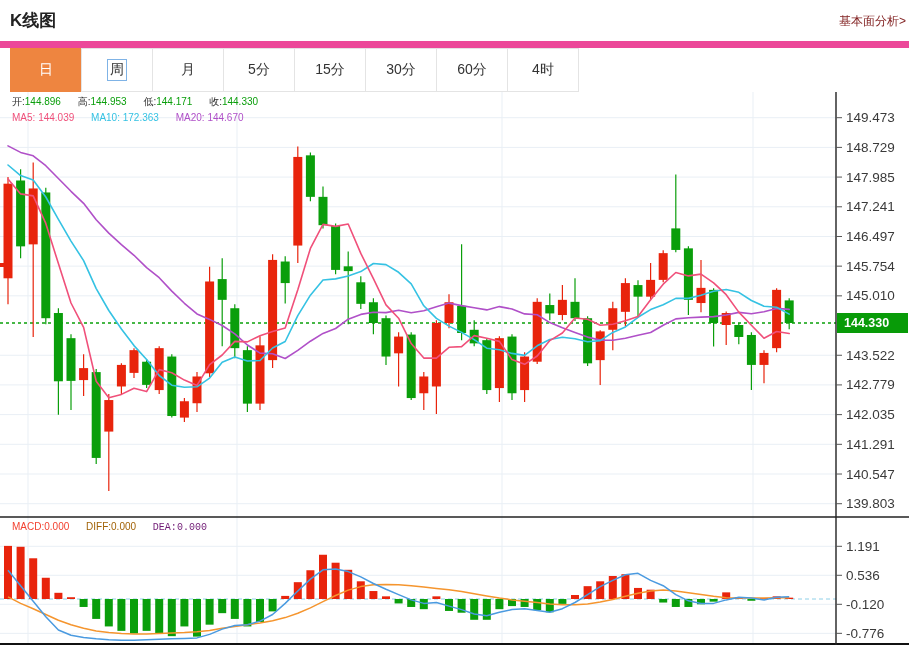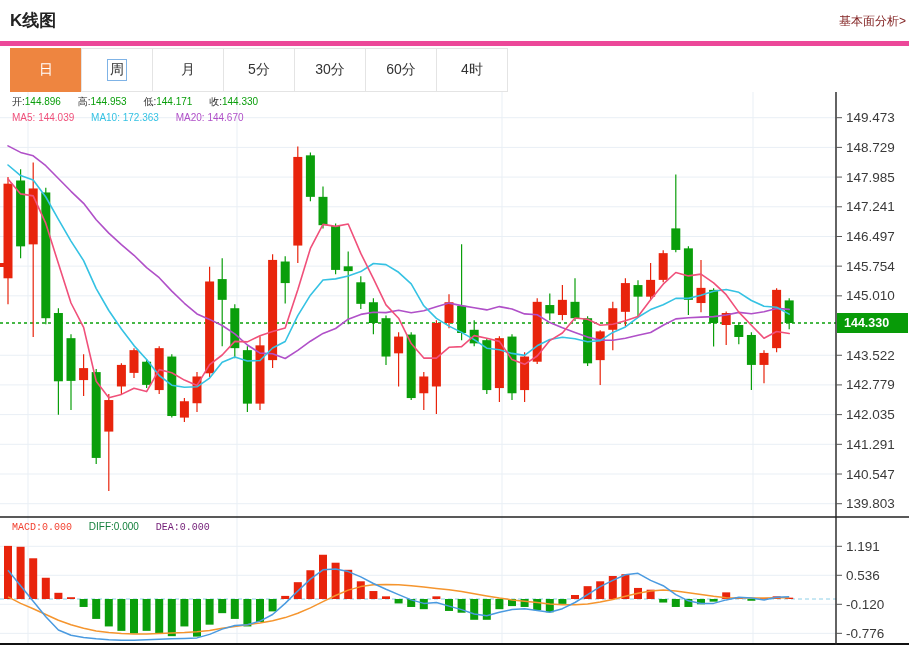--- a/index.html
+++ b/index.html
@@ -1,37 +1,37 @@
 <!DOCTYPE html>
 <html><head>
 <meta charset="utf-8">
 <style>
   html,body{margin:0;padding:0;background:#fff;}
   body{width:909px;height:647px;font-family:"Liberation Sans","DejaVu Sans",sans-serif;-webkit-font-smoothing:antialiased;}
   .page{position:relative;width:909px;height:647px;overflow:hidden;background:#fff;}
-  .header{position:absolute;top:0;left:0;width:909px;height:41px;border-bottom:5px solid #ec4899;background:#fff;}
+  .header{position:absolute;top:0;left:0;width:909px;height:41px;border-bottom:7px solid #ec4899;background:#fff;}
   .page-title{position:absolute;top:9px;left:10px;font-size:17px;font-weight:bold;color:#222;}
   .fund-link{position:absolute;top:13px;right:3px;font-size:12px;color:#7f1d1d;text-decoration:none;cursor:pointer;}
   .tabs{position:absolute;top:48px;left:10px;display:flex;}
   .tab{width:70px;height:42px;border:1px solid #e4e4e4;margin-left:-1px;display:flex;align-items:center;justify-content:center;
        font-size:14px;color:#333;background:#fff;cursor:pointer;box-sizing:content-box;}
   .tab:first-child{margin-left:0;}
   .tab.active{background:#ee8540;border-color:#ee8540;color:#fff;}
   .tab .focus-box{outline:1px solid #7fb3e6;padding:1px 2px;}
   .chart-area{position:absolute;top:92px;left:0;width:909px;height:555px;}
   #chart{position:absolute;top:0;left:0;}
   .row{position:absolute;font-size:10px;white-space:nowrap;}
   .ohlc-row{top:3px;left:12px;}
   .ma-row{top:20px;left:12px;}
   .macd-row{top:429px;left:12px;}
   .row .lab{color:#333;}
   .row .grp{margin-right:14px;}
   .ohlc-val{color:#0a9e0b;}
   .ma5{color:#f0507a;margin-top:26px;} .ma10{color:#35c2e3;} .ma20{color:#b050c8;}
-  .macd-c{color:#f24130;font-family:Liberation Mono, monospace;} .diff-c{color:#15803d;} .dea-c{color:#701a75;font-family:Liberation Mono, monospace;}
+  .macd-c{color:#f24130;} .diff-c{color:#a16207;} .dea-c{color:#701a75;font-family:Liberation Mono, monospace;}
   .price-tag{position:absolute;top:221px;left:837px;width:71px;height:20px;background:#089b08;color:#fff;
              font-size:12.5px;font-weight:bold;line-height:20px;padding-left:7px;box-sizing:border-box;}
 </style>
 </head>
 <body>
 
 <div class="page">
 
   <div class="header">
     <div class="page-title">K线图</div>
@@ -43,20 +43,23 @@
         <span>日</span>
       </div>
     <div class="tab">
         <span class="focus-box">周</span>
       </div>
     <div class="tab">
         <span>月</span>
       </div>
     <div class="tab">
         <span>5分</span>
+      </div>
+    <div class="tab">
+        <span>15分</span>
       </div>
     <div class="tab">
         <span>30分</span>
       </div>
     <div class="tab">
         <span>60分</span>
       </div>
     <div class="tab">
         <span>4时</span>
       </div>

